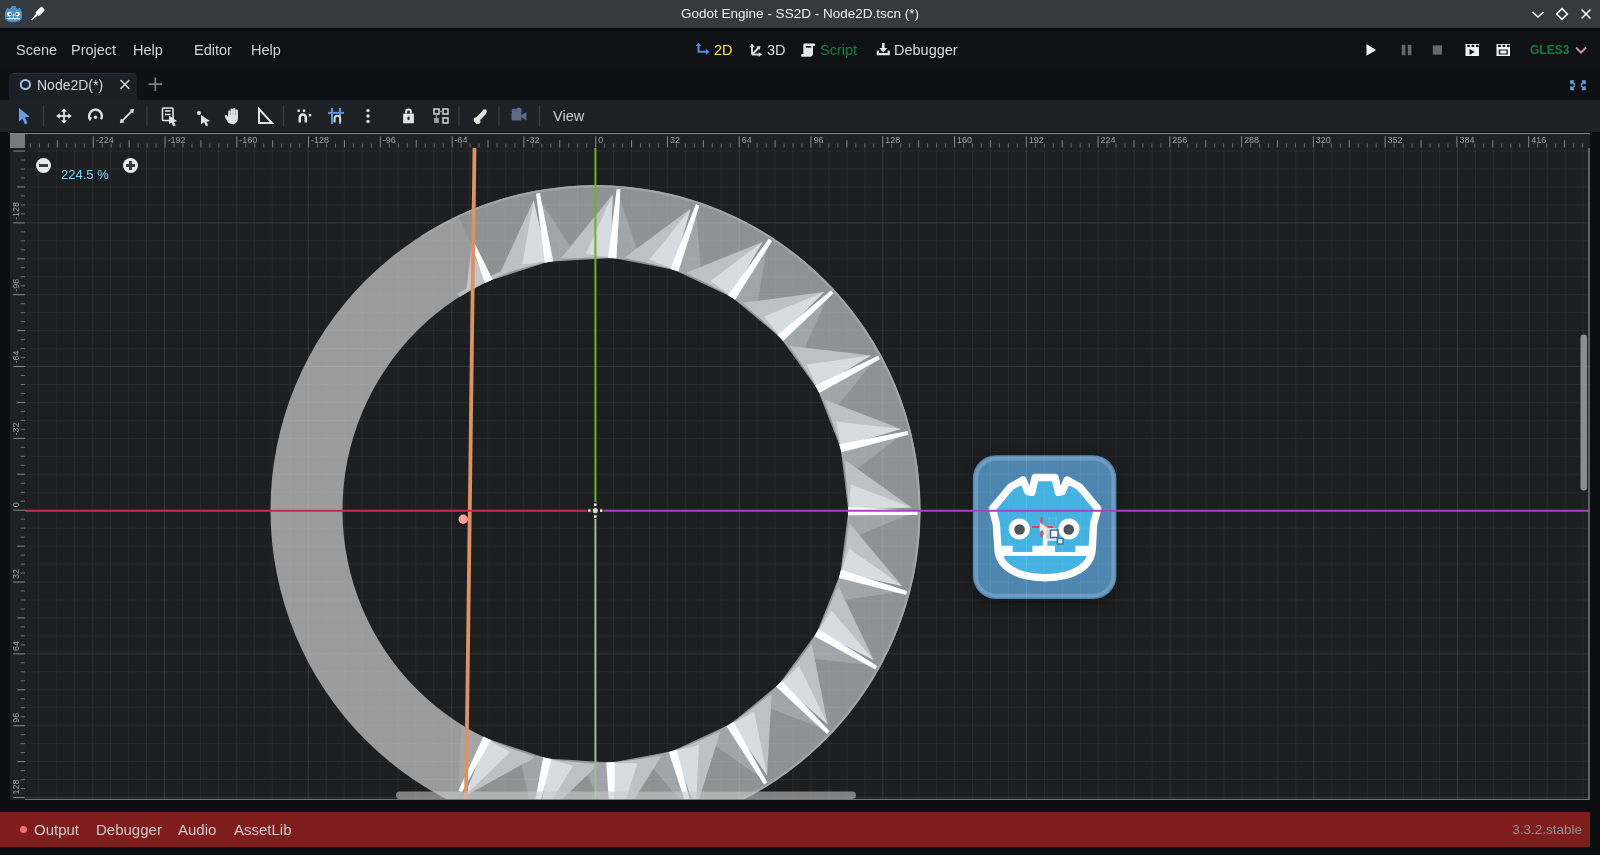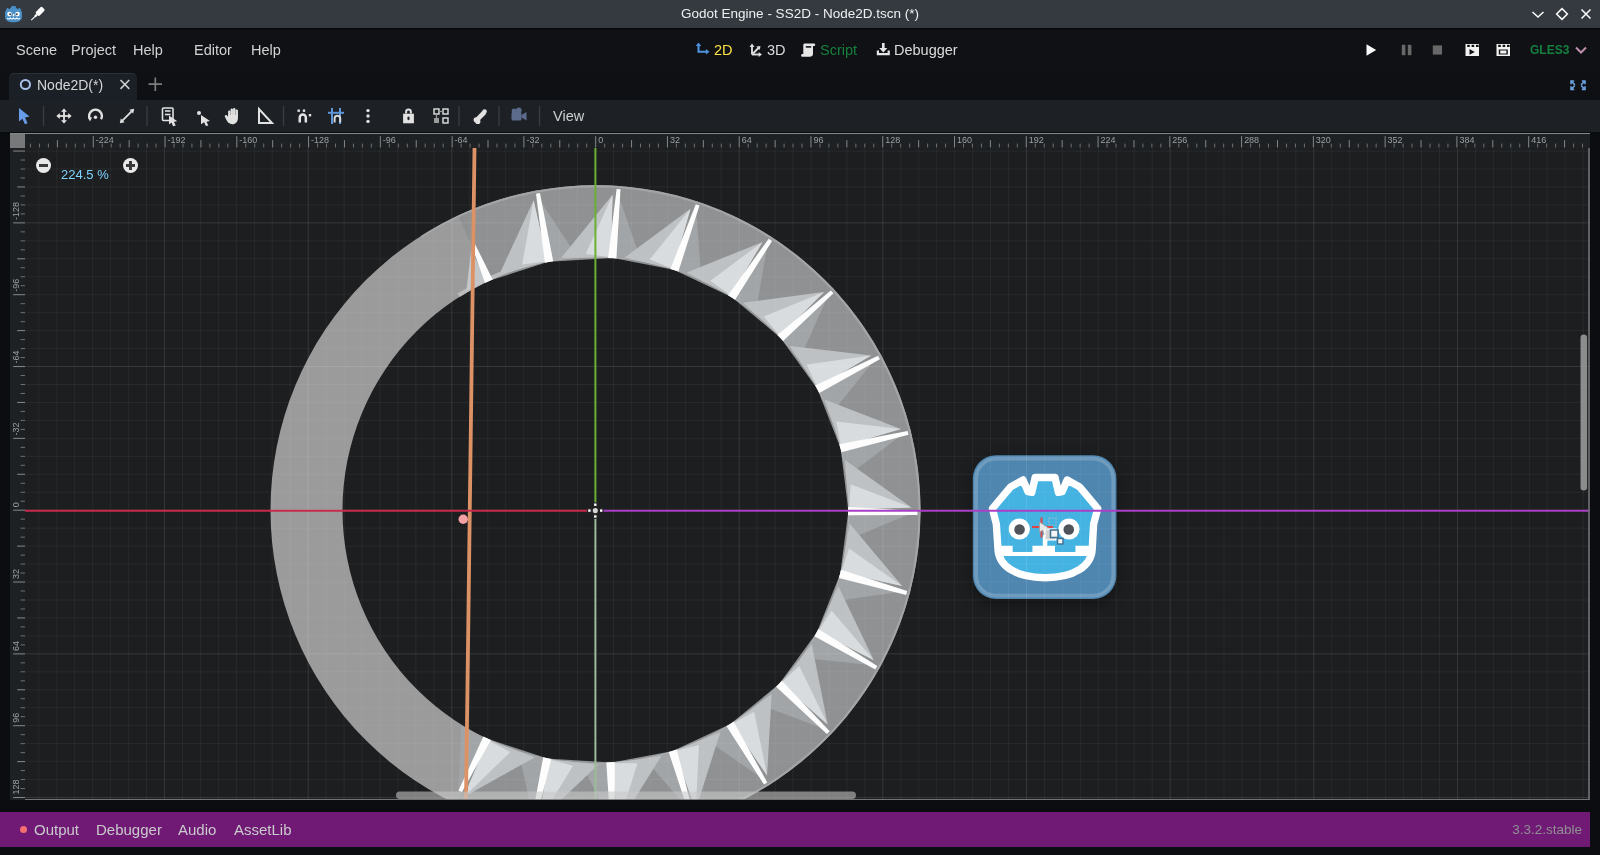--- a/index.html
+++ b/index.html
@@ -21,21 +21,21 @@
 #rulerline { position:absolute; left:10px; top:133px; width:1580px; height:1.3px; background:#85888a; }
 #rulerleft { position:absolute; left:10px; top:147.5px; width:15px; height:652.5px; background:#1e2124; }
 #corner { position:absolute; left:10px; top:133.6px; width:15px; height:14.4px; background:#77797b; }
 #canvas { position:absolute; left:25px; top:147.5px; width:1564.5px; height:652.5px; background:#1d1e20; }
 #zoomw { position:absolute; left:25px; top:147.5px; }
 .zbtn { position:absolute; width:15px; height:15px; z-index:3; border-radius:50%; background:#e9e9e9; }
 .zbtn span { position:absolute; left:3.4px; top:6.4px; width:8.2px; height:2.2px; background:#3a3a3a; }
 .zbtn .v { left:6.4px; top:3.4px; width:2.2px; height:8.2px; }
 #ztext { position:absolute; left:36px; top:19px; color:#7dd3fc; font-size:13px; white-space:nowrap; }
 #gap1 { position:absolute; left:0; top:800px; width:1600px; height:11.5px; background:#0b0d10; }
-#bottombar { position:absolute; left:0; top:811.5px; width:1590px; height:35px; background:#701a75; }
+#bottombar { position:absolute; left:0; top:811.5px; width:1590px; height:35px; background:#7f1d1d; }
 .bi { position:absolute; top:0; height:35px; line-height:35px; color:#c9cacb; font-size:15px; }
 #reddot { position:absolute; left:19.5px; top:14.2px; width:7.5px; height:7.5px; border-radius:50%; background:#f46f6f; }
 #version { position:absolute; right:8px; top:0; height:35px; line-height:36px; color:#8f9193; font-size:13.5px;margin-left:20px; }
 svg { position:absolute; left:0; top:0; }
 </style></head>
 <body>
 <div id="titlebar"></div>
 <div id="title">Godot Engine - SS2D - Node2D.tscn (*)</div>
 <div id="titleline"></div>
 <div id="menubar">

